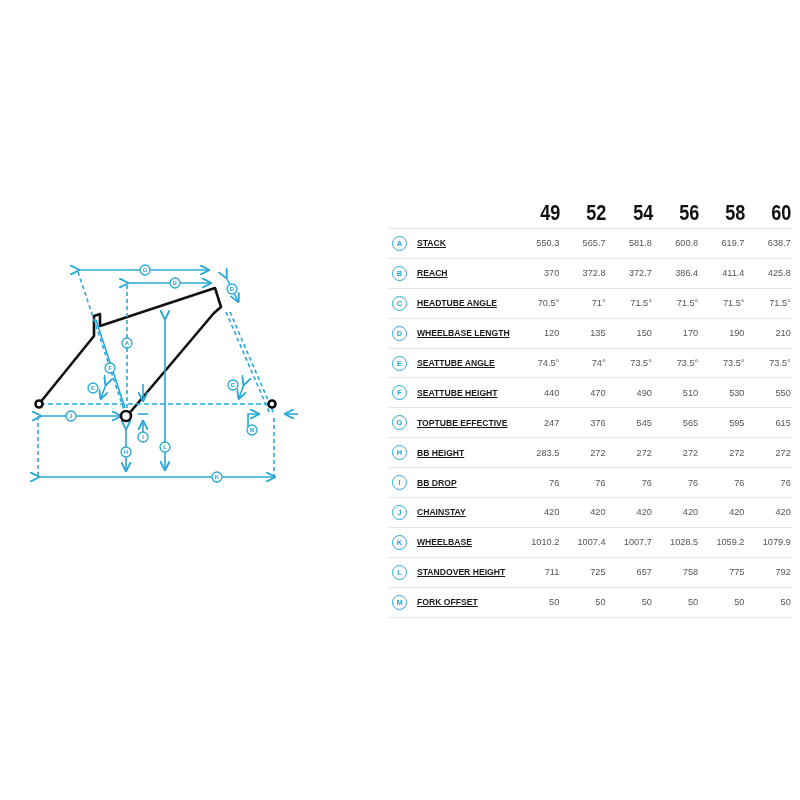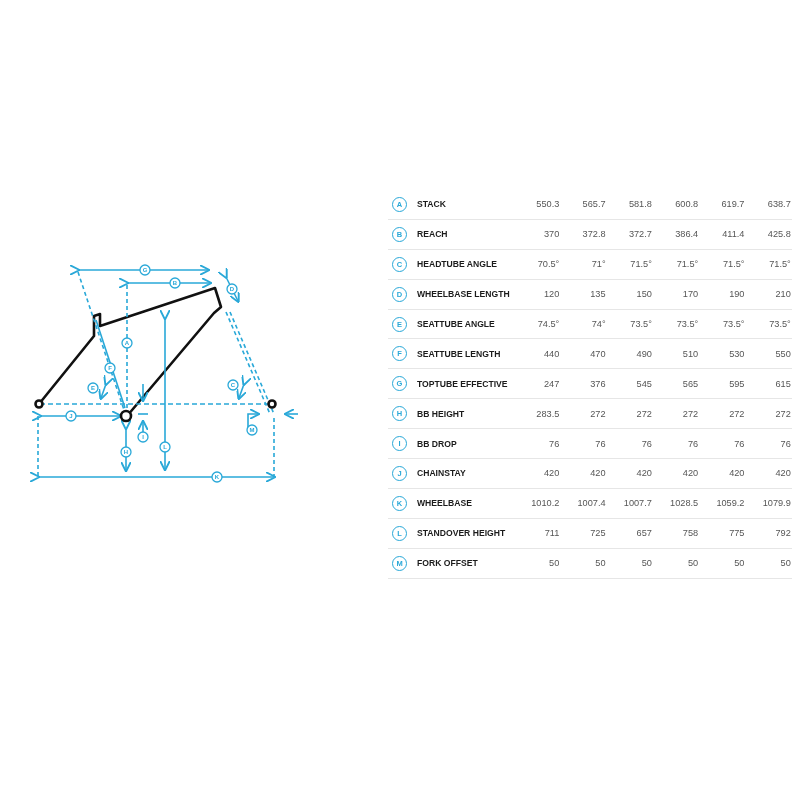--- a/index.html
+++ b/index.html
@@ -4,21 +4,21 @@
 <style>
   html, body { margin:0; padding:0; background:#ffffff; }
   body { width:800px; height:800px; position:relative; overflow:hidden; font-family:"Liberation Sans", sans-serif; }
   .diagram { position:absolute; left:0; top:0; width:390px; height:800px; }
   .table { position:absolute; left:388px; top:190px; width:404px; }
   .hdr { display:flex; height:38px; align-items:flex-end; border-bottom:1px solid #e6e6e6; }
   .hdr .lblcell { width:126px; }
   .hdr .size { width:46.3px; text-align:right; font-family:"Liberation Sans", sans-serif; font-weight:bold; font-size:22px; color:#111; transform:scaleX(0.82); transform-origin:right; letter-spacing:0; line-height:30px; }
   .row { display:flex; height:28.9px; align-items:center; border-bottom:1px solid #e6e6e6; }
   .badge { width:13px; height:13px; border:1.6px solid #29a8d8; border-radius:50%; font-size:7.5px; font-weight:bold; color:#29a8d8; display:flex; align-items:center; justify-content:center; margin-left:4px; margin-right:10px; box-sizing:content-box; }
-  .rlabel { width:96px; font-size:8.6px; font-weight:bold; color:#1b1b1b; white-space:nowrap; }
+  .rlabel { width:96px; font-size:8.6px; font-weight:bold; color:#1b1b1b; white-space:nowrap;text-decoration:underline; }
   .val { width:46.3px; text-align:right; font-size:9.2px; color:#555; }
 </style>
 </head>
 <body>
 
 <div class="diagram">
 <svg width="390" height="800" viewBox="0 0 390 800" xmlns="http://www.w3.org/2000/svg">
   <defs>
     <marker id="ah" markerWidth="6" markerHeight="6" refX="5" refY="3" orient="auto">
       <path d="M0,0 L6,3 L0,6" fill="none" stroke="#29a8d8" stroke-width="1.2"></path>
@@ -107,20 +107,29 @@
         </g>
     <g>
           <circle cx="217" cy="477" r="5" fill="#fff" stroke="#29a8d8" stroke-width="1.3"></circle>
           <text x="217" y="479.2">K</text>
         </g>
   </g>
 </svg>
 </div>
 
 <div class="table">
+  <div class="hdr">
+    <div class="lblcell"></div>
+    <div class="size">49</div>
+    <div class="size">52</div>
+    <div class="size">54</div>
+    <div class="size">56</div>
+    <div class="size">58</div>
+    <div class="size">60</div>
+  </div>
   <div id="rows">
       <div class="row">
         <div class="badge">A</div>
         <div class="rlabel">STACK</div>
         <div class="val">550.3</div>
         <div class="val">565.7</div>
         <div class="val">581.8</div>
         <div class="val">600.8</div>
         <div class="val">619.7</div>
         <div class="val">638.7</div>
@@ -160,21 +169,21 @@
         <div class="rlabel">SEATTUBE ANGLE</div>
         <div class="val">74.5°</div>
         <div class="val">74°</div>
         <div class="val">73.5°</div>
         <div class="val">73.5°</div>
         <div class="val">73.5°</div>
         <div class="val">73.5°</div>
       </div>
       <div class="row">
         <div class="badge">F</div>
-        <div class="rlabel">SEATTUBE LENGTH</div>
+        <div class="rlabel">SEATTUBE HEIGHT</div>
         <div class="val">440</div>
         <div class="val">470</div>
         <div class="val">490</div>
         <div class="val">510</div>
         <div class="val">530</div>
         <div class="val">550</div>
       </div>
       <div class="row">
         <div class="badge">G</div>
         <div class="rlabel">TOPTUBE EFFECTIVE</div>

